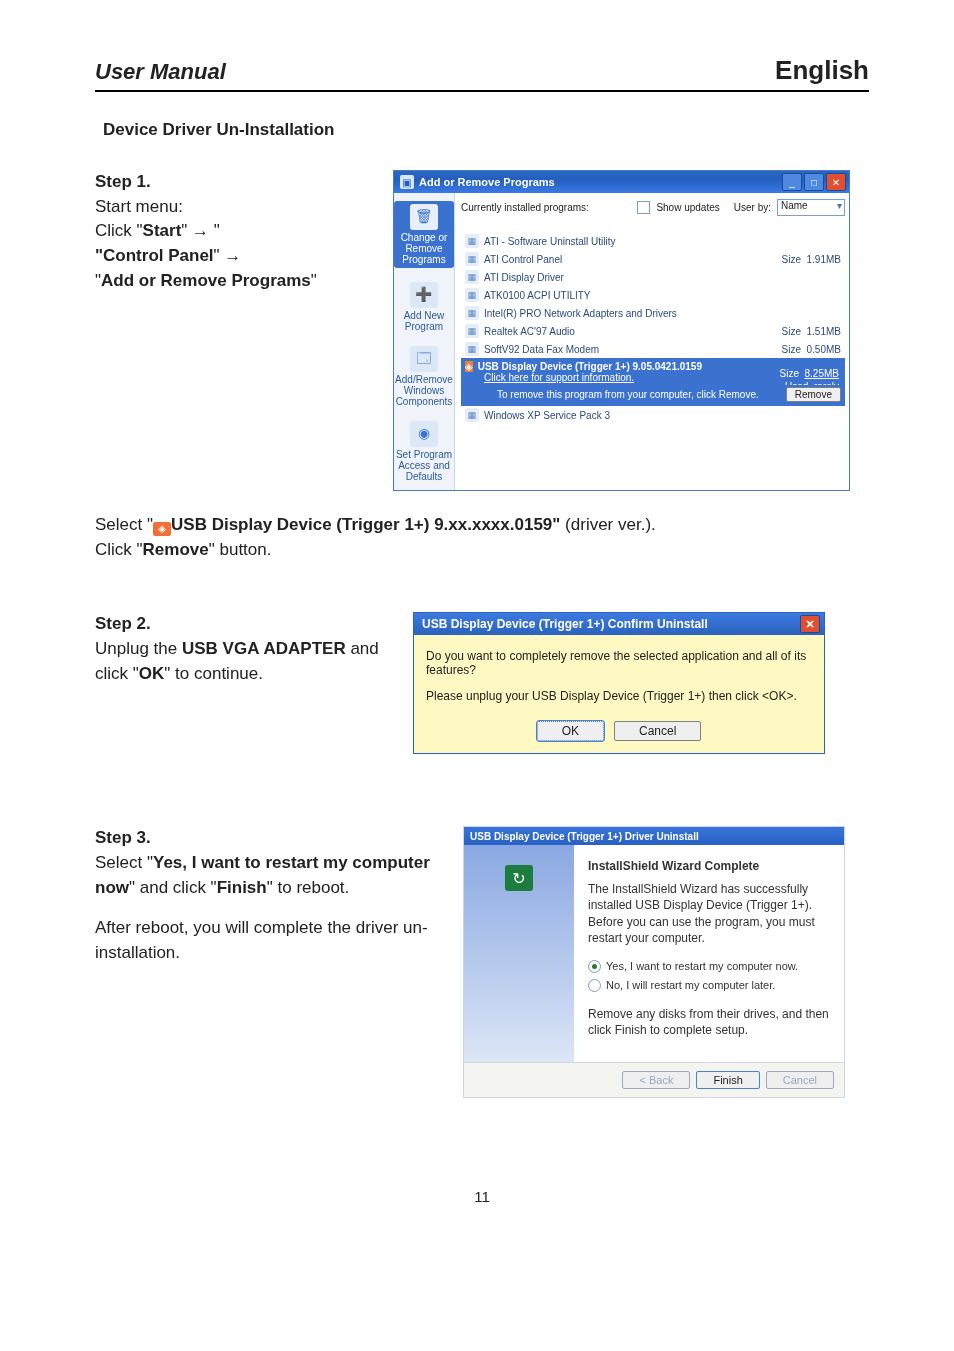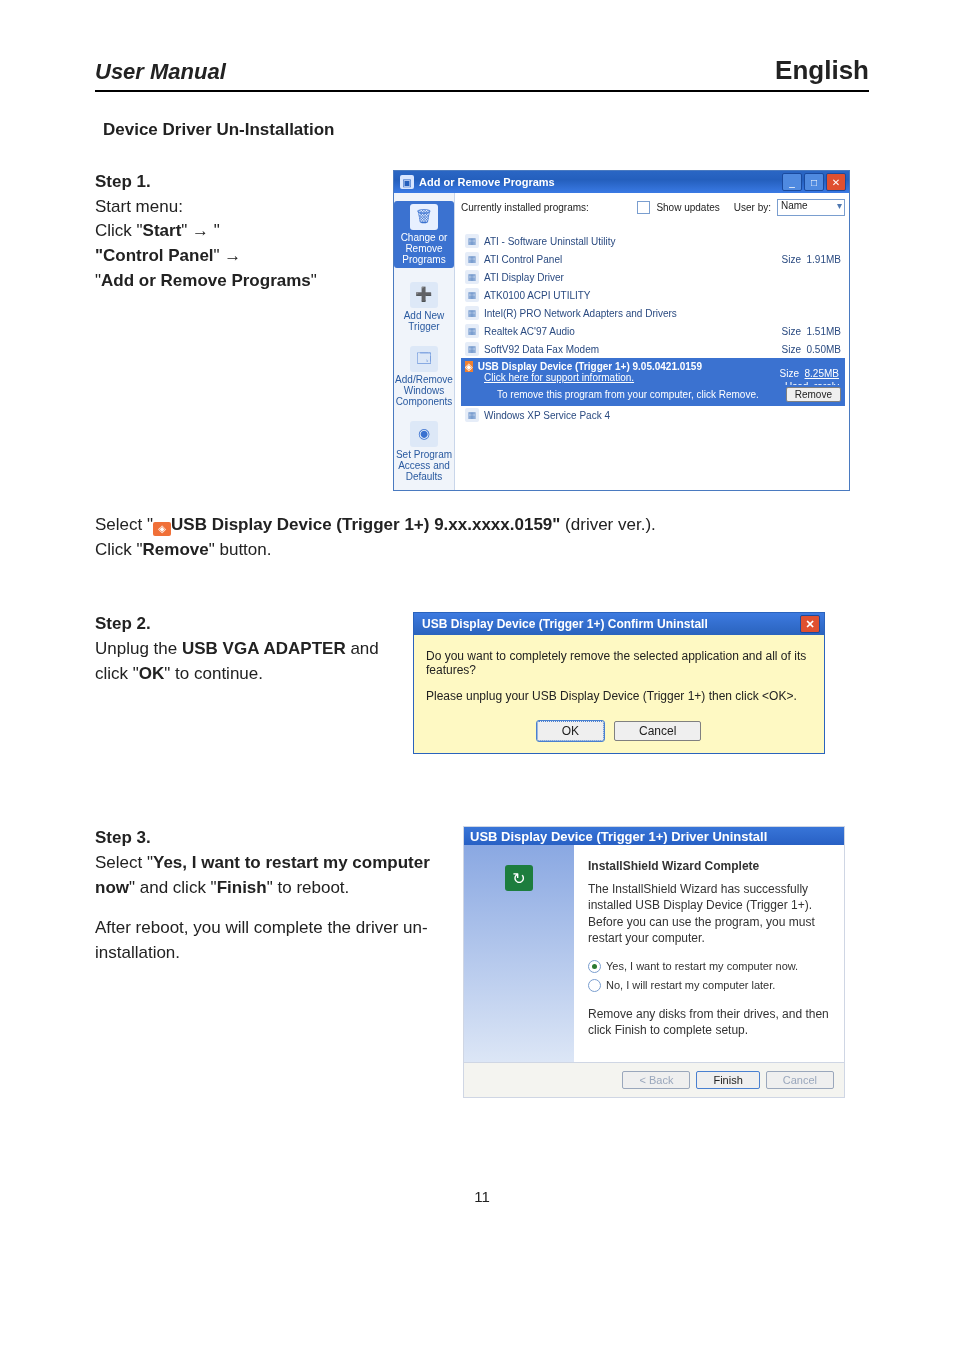--- a/index.html
+++ b/index.html
@@ -144,21 +144,21 @@
   .dlg-btn{border:1px solid #808080;background:#efefef;padding:2px 24px;border-radius:2px;}
   .dlg-btn.ok{border:1px dotted #4a80d0; outline:1px solid #4a80d0;}
 
   
   .wiz {
     width: 380px; border:1px solid #cfd6e4; background:#fff;
     font-family: Tahoma, Arial, sans-serif; font-size: 11px;
   }
   .wiz-tb {
     background: linear-gradient(to bottom,#3875d8,#2860c4);color:#fff;font-weight:bold;
-    height:18px;display:flex;align-items:center;padding:0 6px;font-size:13px;
+    height:18px;display:flex;align-items:center;padding:0 6px;font-size:10px;
   }
   .wiz-body { display:flex; }
   .wiz-side {
     width:110px; background: linear-gradient(to bottom,#8aa8e2 0%,#dce6f6 100%);
     display:flex;align-items:flex-start;justify-content:center;padding-top:20px;
   }
   .wiz-side .box{width:28px;height:26px;background:#1d7d3e;border-radius:3px;display:flex;align-items:center;justify-content:center;color:#fff;font-size:16px;}
   .wiz-main { flex:1; padding:14px 14px 10px; color:#333; }
   .wiz-h { font-weight:bold; font-size:12px; margin-bottom:8px; }
   .wiz-p { font-size:12px; line-height:1.35; margin-bottom:14px; }
@@ -210,21 +210,21 @@
         </span>
       </div>
       <div class="ar-body">
         <div class="ar-side">
           <div class="ar-side-item active">
             <div class="ic">🗑</div>
             <div>Change or Remove Programs</div>
           </div>
           <div class="ar-side-item">
             <div class="ic">➕</div>
-            <div>Add New Trigger</div>
+            <div>Add New Program</div>
           </div>
           <div class="ar-side-item">
             <div class="ic">🗔</div>
             <div>Add/Remove Windows Components</div>
           </div>
           <div class="ar-side-item">
             <div class="ic">◉</div>
             <div>Set Program Access and Defaults</div>
           </div>
         </div>
@@ -281,21 +281,21 @@
                 <div>Last Used On 4/23/2009</div>
               </div>
             </div>
             <div class="ar-remove-row">
               <div class="msg">To remove this program from your computer, click Remove.</div>
               <div class="ar-remove-btn">Remove</div>
             </div>
 
             <div class="ar-row">
                 <span class="pic">▦</span>
-                <span class="nm">Windows XP Service Pack 4</span>
+                <span class="nm">Windows XP Service Pack 3</span>
               </div>
           </div>
         </div>
       </div>
     </div>
   </div>
 
   <div class="mid-text">
     <div>
       <span>Select "</span><span class="inline-icon">◈</span><b>USB Display Device (Trigger 1+) 9.xx.xxxx.0159"</b><span> (driver ver.).</span>

